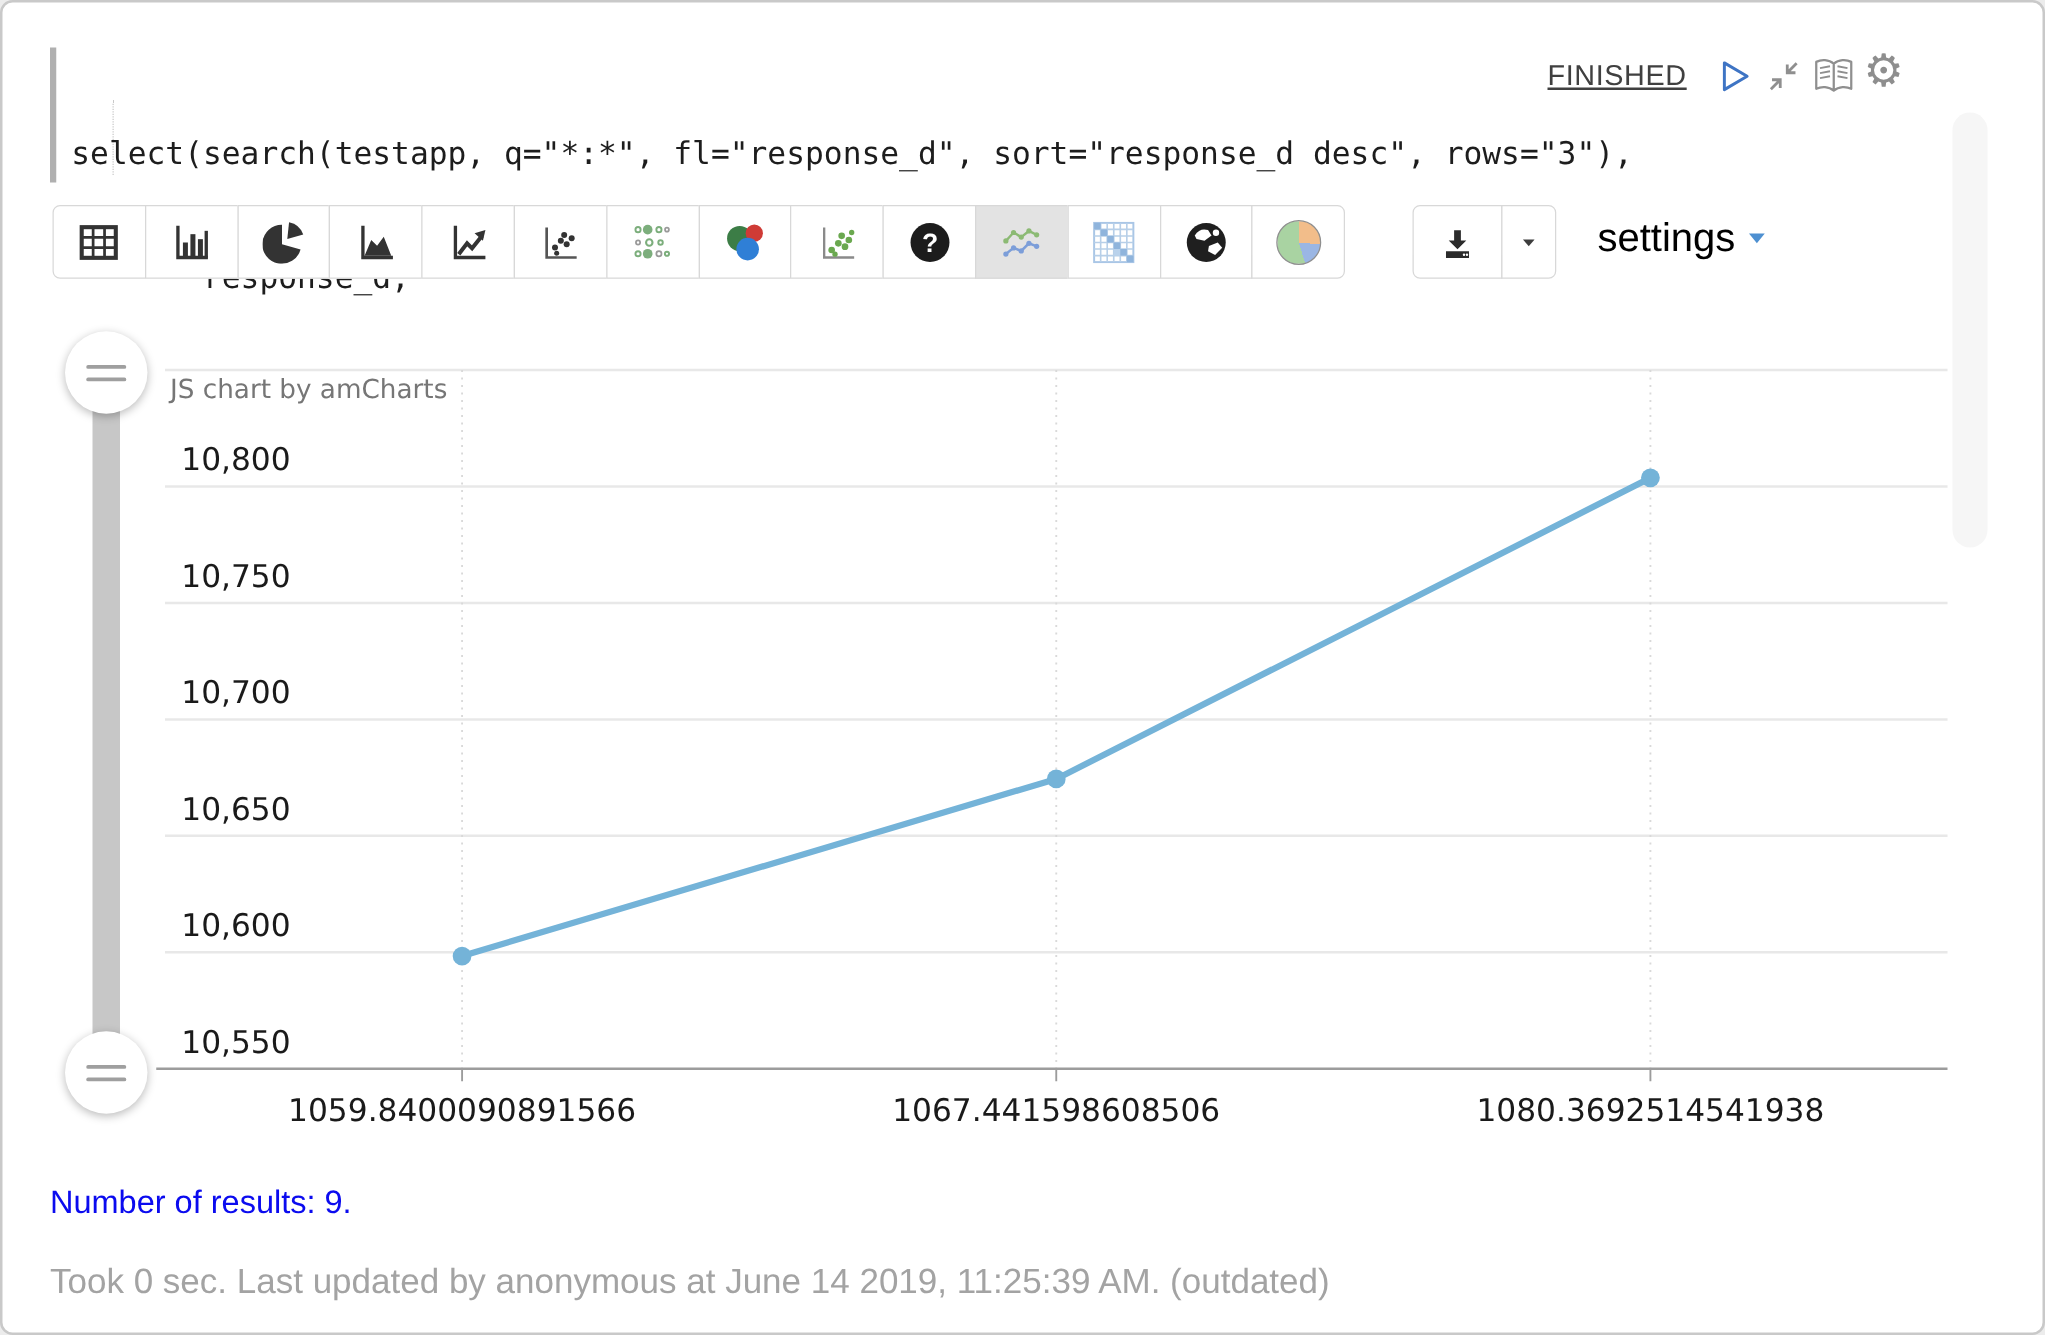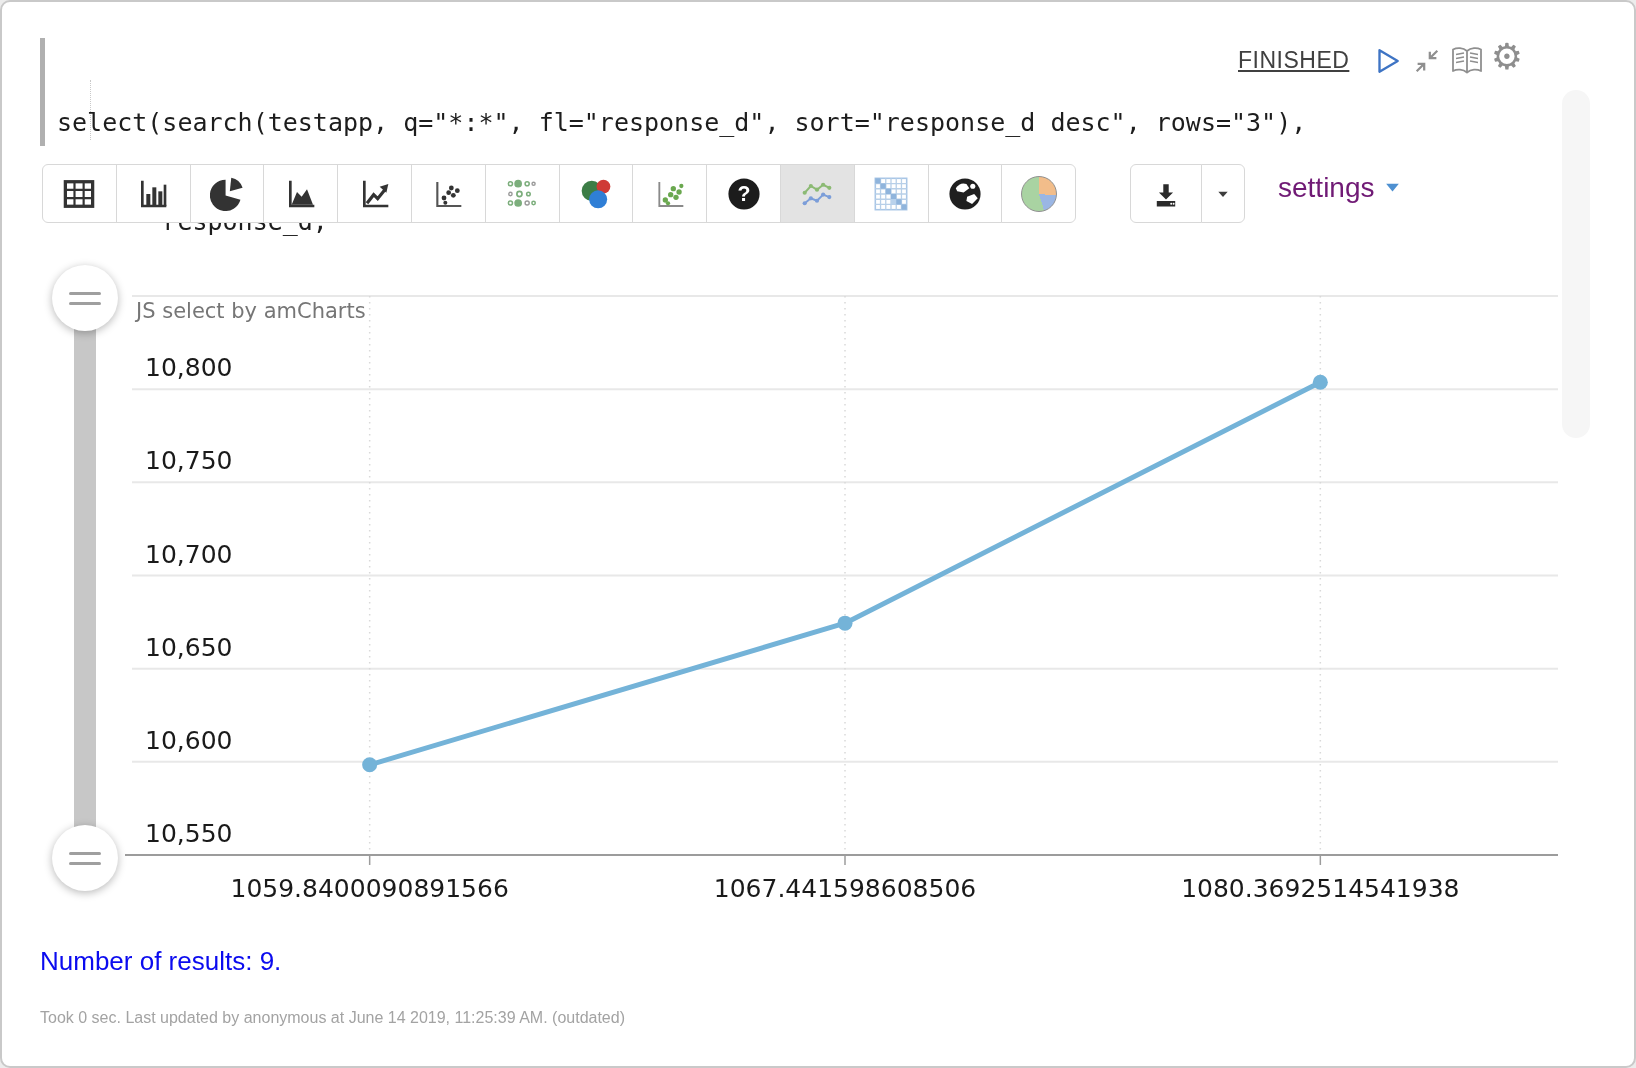--- a/index.html
+++ b/index.html
@@ -20,37 +20,37 @@
           display:flex;align-items:center;justify-content:center;box-sizing:border-box;}
   .tb-btn:first-child{border-radius:6px 0 0 6px;margin-left:0;}
   .tb-btn:last-child{border-radius:0 6px 6px 0;}
   .tb-btn.selected{background:#e3e3e3;}
   .dlgrp{position:absolute;left:1128px;top:162px;display:flex;height:59px;}
   .dl-btn{width:72px;height:59px;background:#fff;border:1px solid #d8d8d8;display:flex;
           align-items:center;justify-content:center;box-sizing:border-box;border-radius:6px 0 0 6px;}
   .dl-caret{width:44px;height:59px;background:#fff;border:1px solid #d8d8d8;margin-left:-1px;
           display:flex;align-items:center;justify-content:center;box-sizing:border-box;border-radius:0 6px 6px 0;}
   .settings{position:absolute;left:1276px;top:170px;display:flex;align-items:center;gap:9px;
-          color:#701a75;font-size:28px;cursor:pointer;text-align:right;}
+          color:#000000;font-size:32px;cursor:pointer;text-align:right;}
   .pie-pastel{width:36px;height:36px;border-radius:50%;border:1px solid #8f8f8f;
           background:conic-gradient(#f2bd8a 0deg 95deg,#9ab6e4 95deg 163deg,#a9d3a2 163deg 360deg);box-sizing:border-box;}
   
   .chart-svg{position:absolute;left:0;top:230px;}
   .watermark{position:absolute;left:134px;top:297px;font-size:21px;color:#767676;
           font-family:"DejaVu Sans",sans-serif;}
   .slider-track{position:absolute;left:72px;top:296px;width:22px;height:560px;background:#c7c7c7;}
   .slider-handle{position:absolute;left:50px;width:66px;height:66px;background:#fff;border-radius:50%;
           box-shadow:0 2px 8px rgba(0,0,0,0.28);display:flex;flex-direction:column;gap:7px;
           align-items:center;justify-content:center;}
   .slider-handle span{display:block;width:32px;height:3px;background:#9f9f9f;border-radius:2px;}
   .handle-top{top:263px;}
   .handle-bottom{top:823px;}
   
   .results{position:absolute;left:38px;top:944px;font-size:26px;color:#0b0bef;}
-  .took{position:absolute;left:38px;top:1007px;font-size:16px;color:#a3a3a3;}
+  .took{position:absolute;left:38px;top:1007px;font-size:28px;color:#a3a3a3;}
   .note-scroll{position:absolute;left:1560px;top:88px;width:28px;height:348px;background:#f6f6f6;border-radius:14px;}
 </style>
 </head>
 <body>
 
 <div id="page">
 
   <div class="code-gutter"></div>
   <div class="indent-guide"></div>
   <div class="code">
@@ -251,21 +251,21 @@
       <text x="843" y="665" text-anchor="middle" font-size="25" fill="#1a1a1a" font-family="DejaVu Sans, sans-serif">1067.441598608506</text>
       <line x1="1318.3333333333333" y1="64" x2="1318.3333333333333" y2="623" stroke="#d9d9d9" stroke-width="1.5" stroke-dasharray="1.5,4.5"></line>
       <line x1="1318.3333333333333" y1="623" x2="1318.3333333333333" y2="633" stroke="#9c9c9c" stroke-width="1.5"></line>
       <text x="1318.3333333333333" y="665" text-anchor="middle" font-size="25" fill="#1a1a1a" font-family="DejaVu Sans, sans-serif">1080.3692514541938</text>
       <line x1="123" y1="623" x2="1556" y2="623" stroke="#9c9c9c" stroke-width="2"></line>
       <polyline points="367.66666666666663,532.8146666666673 843,391.16406666666654 1318.3333333333333,150.29096666666572" fill="none" stroke="#74b3d8" stroke-width="5" stroke-linejoin="round"></polyline>
       <circle cx="367.66666666666663" cy="532.8146666666673" r="7.5" fill="#74b3d8"></circle>
       <circle cx="843" cy="391.16406666666654" r="7.5" fill="#74b3d8"></circle>
       <circle cx="1318.3333333333333" cy="150.29096666666572" r="7.5" fill="#74b3d8"></circle>
     </svg>
-  <div class="watermark">JS select by amCharts</div>
+  <div class="watermark">JS chart by amCharts</div>
 
   <div class="slider-track"></div>
   <div class="slider-handle handle-top">
       <span></span>
       <span></span>
     </div>
   <div class="slider-handle handle-bottom">
       <span></span>
       <span></span>
     </div>

